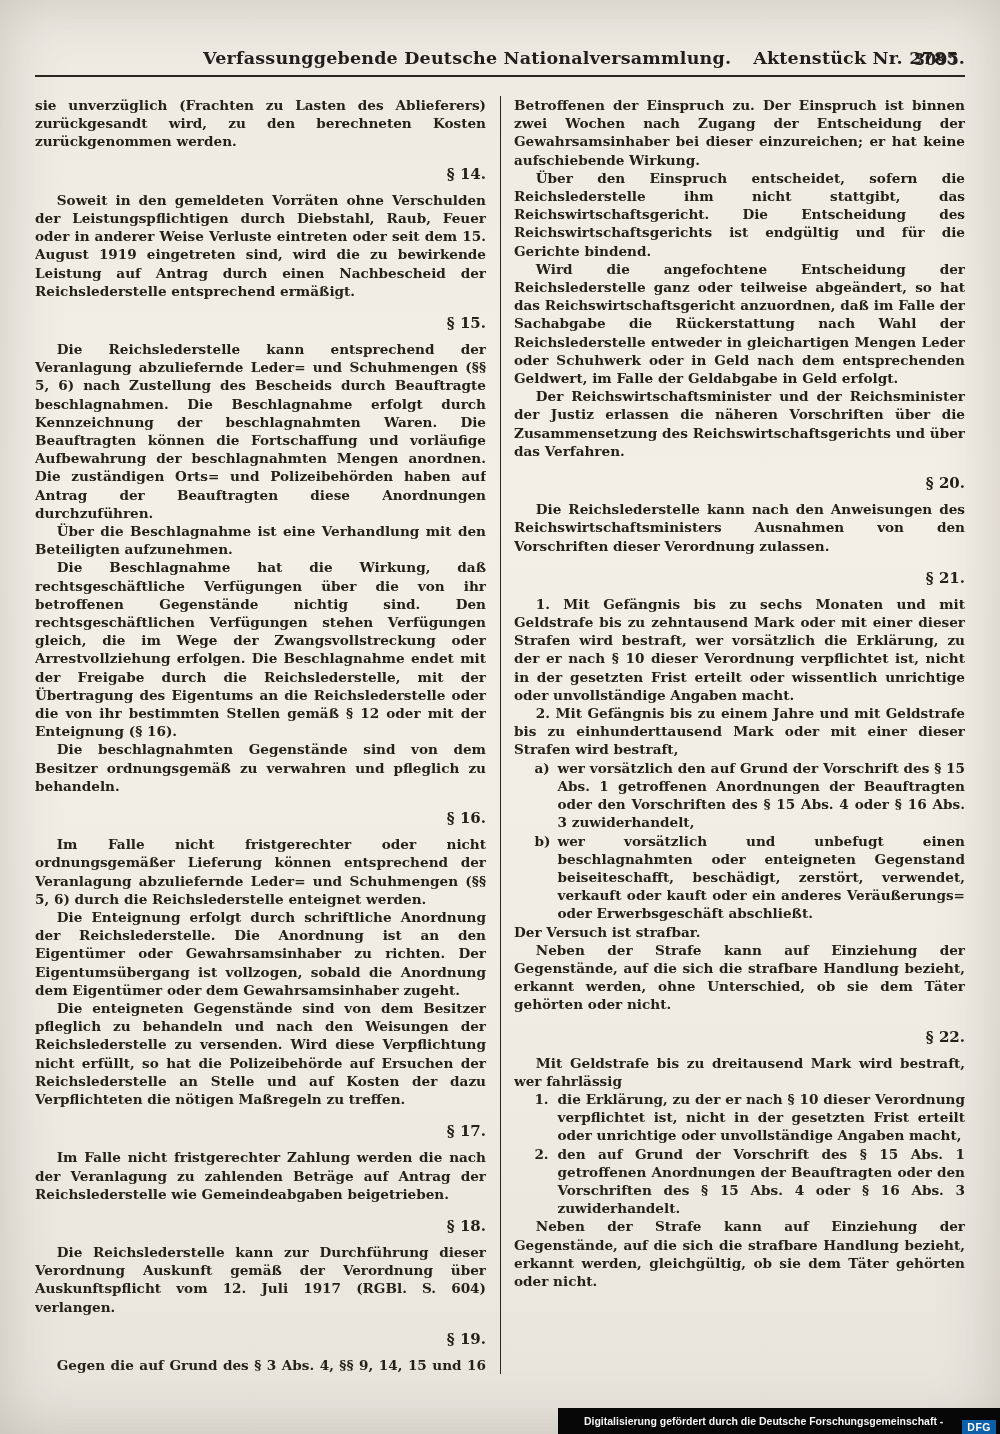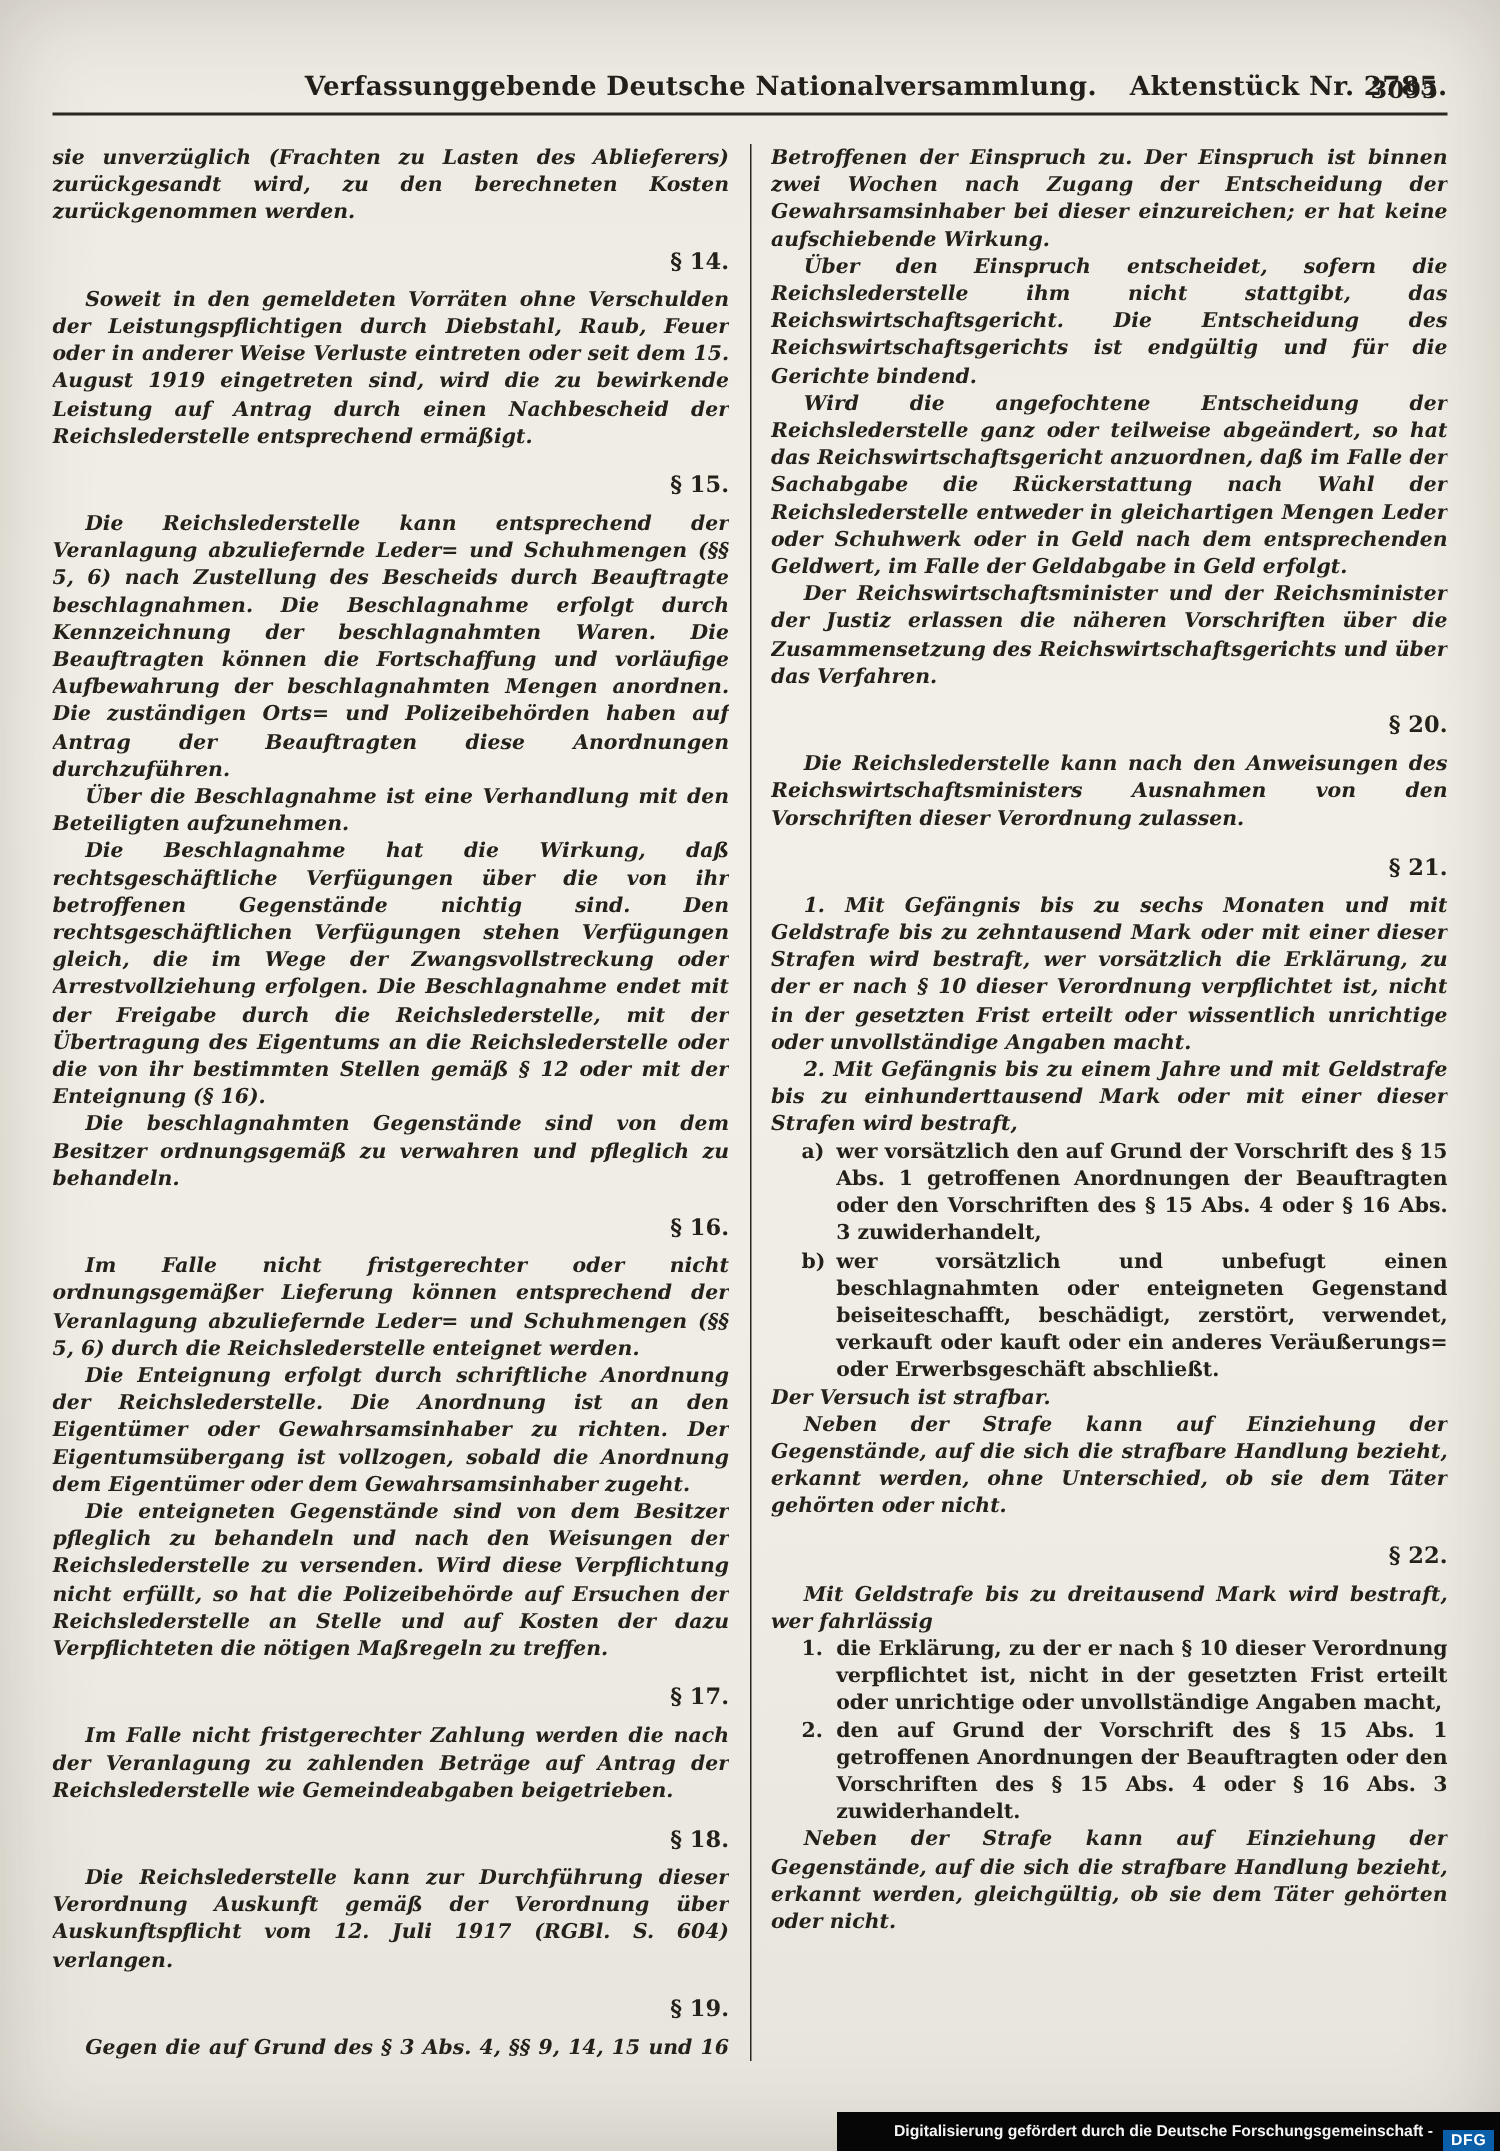--- a/index.html
+++ b/index.html
@@ -38,39 +38,39 @@
     font-size:13.6px;line-height:1.34;font-weight:700;
     text-align:justify;
     color:#262118;
     overflow:hidden;
   }
   .col-divider{
     width:0;border-left:1.5px solid #2a2620;
     margin:0 13px 0 14px;
     flex:0 0 auto;
   }
-  .para{margin:0;font-style:italic;}
+  .para{margin:0;}
   .para.indent{text-indent:1.6em;}
   .section-heading{
     text-align:right;
     margin:13px 0 7px 0;
     font-size:15px;font-weight:700;
   }
   .list-item{
     display:flex;
     margin-left:1.5em;
   }
   .list-item .marker{flex:0 0 1.7em;}
   .list-item .li-text{flex:1;}
   
   .footer-bar{
     position:absolute;right:0;bottom:0;left:558px;height:26px;
     background:#060606;
     display:flex;align-items:center;justify-content:flex-end;
-    gap:7px;padding-right:4px;box-sizing:border-box;
+    gap:19px;padding-right:4px;box-sizing:border-box;
     font-family:"Liberation Sans","DejaVu Sans",sans-serif;
     font-size:10.5px;color:#f5f5f5;font-weight:700;
   }
   .dfg-logo{
     background:#0b5ea8;color:#ffffff;
     font-weight:700;font-size:10.5px;
     padding:2px 5px;line-height:1;
     letter-spacing:.5px;
     margin-top:12px;
   }

